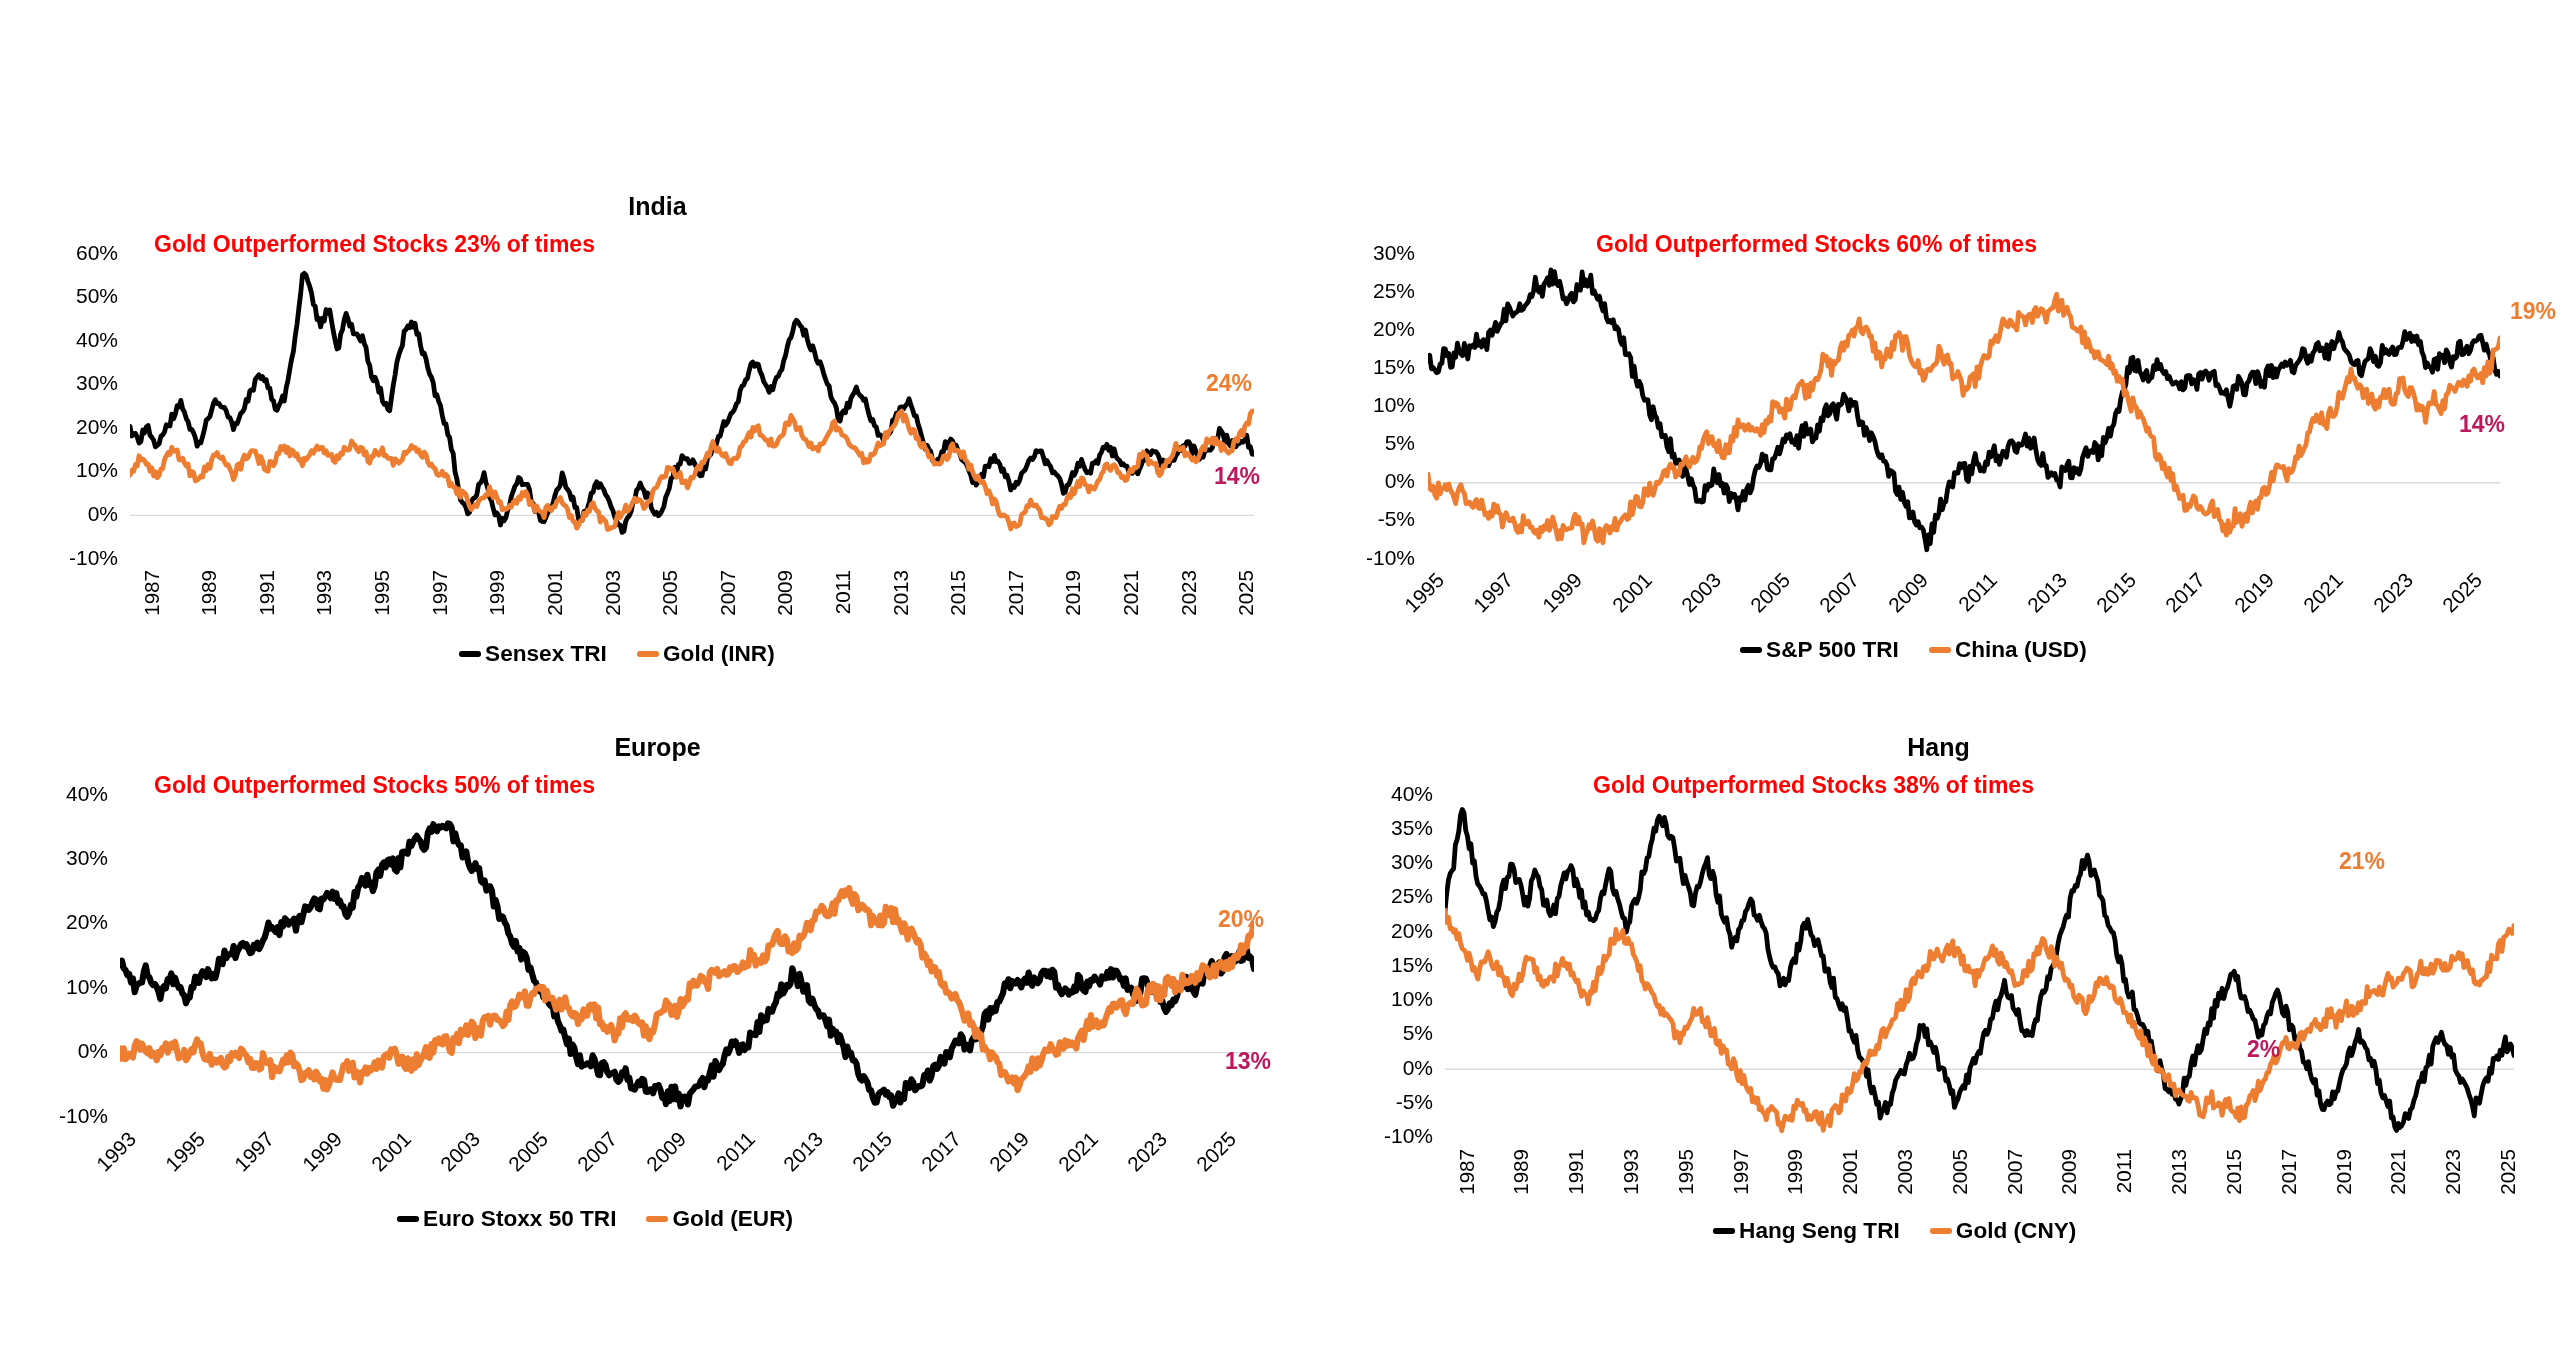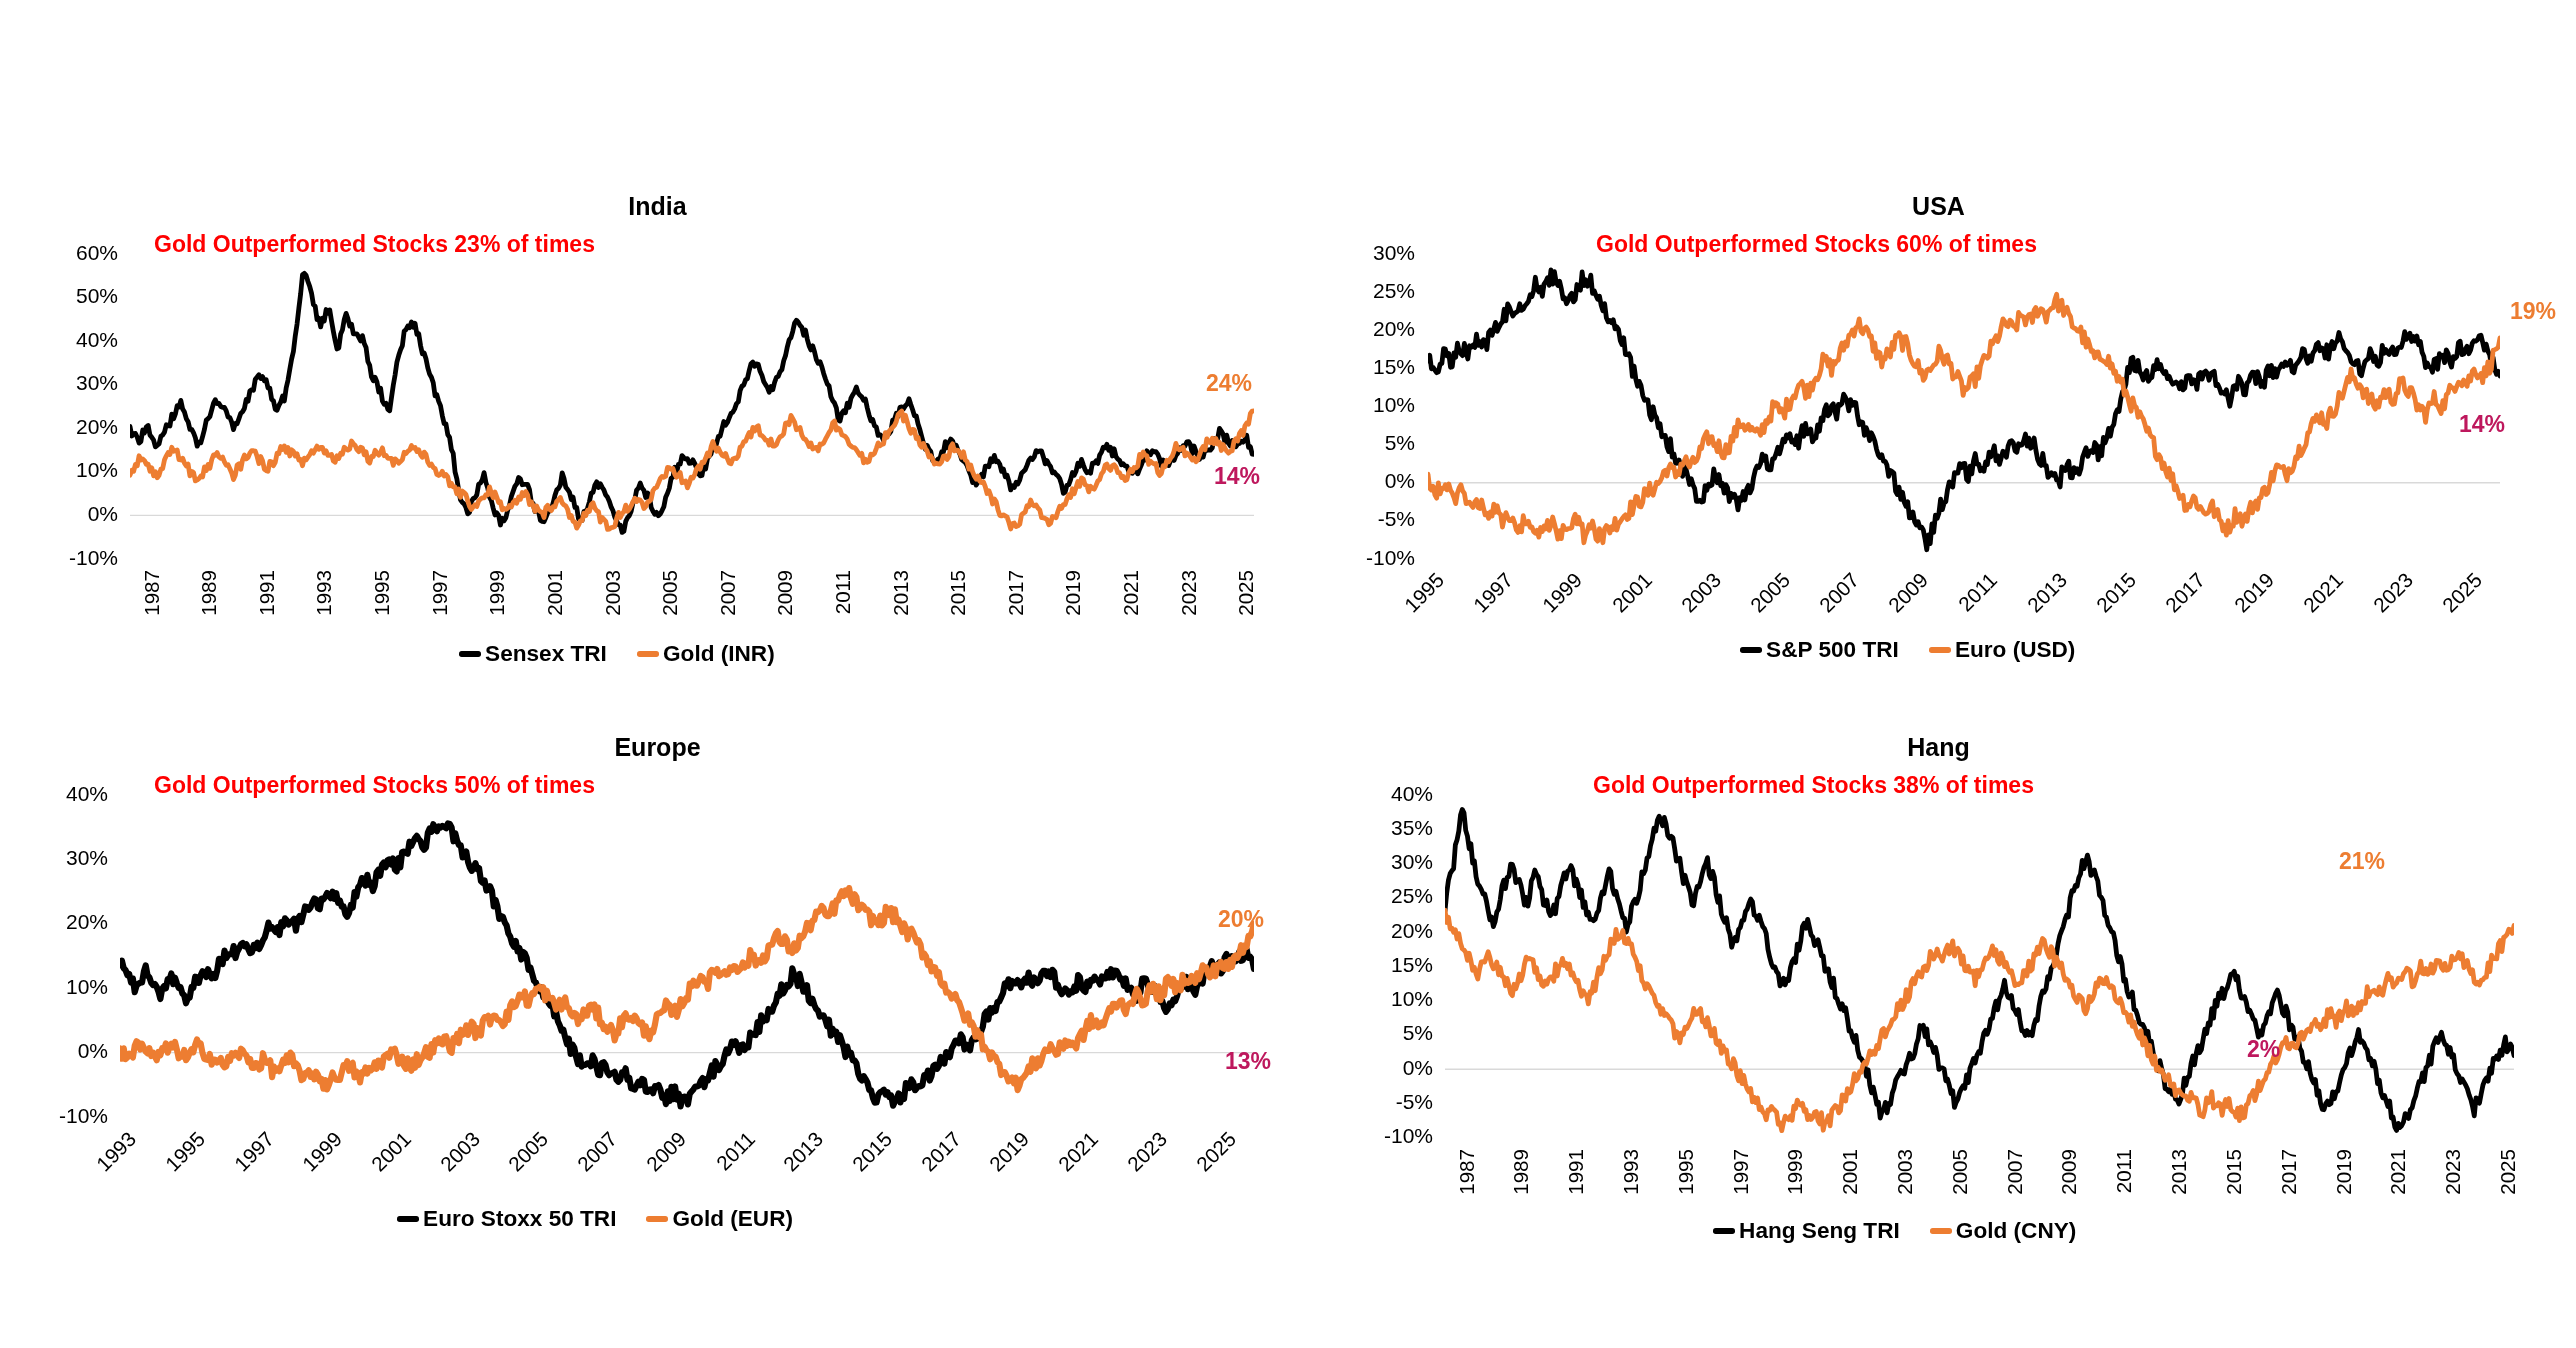--- a/index.html
+++ b/index.html
@@ -101,21 +101,20 @@
       <div class="item">
         <span class="swatch g"></span>
         <span>Gold (INR)</span>
       </div>
     </div>
     <div class="endlabel gold" style="left:1165px;top:178px;">24%</div>
     <div class="endlabel stock" style="left:1173px;top:271px;">14%</div>
   </div>
 
   <div class="panel" style="left:1322px;top:192px;width:1233px;height:507px;">
-    <div class="panel-title">USA</div>
     <div class="panel-note" style="left:274px;top:39px;">Gold Outperformed Stocks 60% of times</div>
     <div class="plot" style="left:106px;top:62px;width:1072px;height:305px;">
         <svg width="1072" height="305" viewBox="0 0 1565 445">
           <line x1="0" x2="1565" y1="333.75" y2="333.75" stroke="#D9D9D9" stroke-width="2"></line>
           <path d="M0.00 156.02 L2.53 147.75 L5.06 167.44 L7.58 165.50 L10.11 169.40 L12.64 173.14 L15.17 171.79 L17.70 160.64 L20.23 159.79 L22.75 137.91 L25.28 138.71 L27.81 148.50 L30.34 145.17 L32.87 165.23 L35.40 164.58 L37.92 144.14 L40.45 150.67 L42.98 130.12 L45.51 141.46 L48.04 145.52 L50.57 148.20 L53.09 130.51 L55.62 142.60 L58.15 153.08 L60.68 133.85 L63.21 135.98 L65.74 132.85 L68.26 136.29 L70.79 117.00 L73.32 133.18 L75.85 127.74 L78.38 135.51 L80.90 124.79 L83.43 125.99 L85.96 139.34 L88.49 114.31 L91.02 110.94 L93.55 118.66 L96.07 109.29 L98.60 99.71 L101.13 112.72 L103.66 107.00 L106.19 101.84 L108.72 98.91 L111.24 80.55 L113.77 97.42 L116.30 72.76 L118.83 77.20 L121.36 84.17 L123.89 90.43 L126.41 86.54 L128.94 84.92 L131.47 82.92 L134.00 72.53 L136.53 82.22 L139.05 80.30 L141.58 75.46 L144.11 72.49 L146.64 68.98 L149.17 59.43 L151.70 61.95 L154.22 53.41 L156.75 33.84 L159.28 50.54 L161.81 55.24 L164.34 48.21 L166.87 61.78 L169.39 43.90 L171.92 40.17 L174.45 34.53 L176.98 45.58 L179.51 23.20 L182.04 43.92 L184.56 25.71 L187.09 40.78 L189.62 45.93 L192.15 39.56 L194.68 50.67 L197.21 65.43 L199.73 64.04 L202.26 72.51 L204.79 67.52 L207.32 60.53 L209.85 57.30 L212.37 69.70 L214.90 66.69 L217.43 44.43 L219.96 51.51 L222.49 52.73 L225.02 26.12 L227.54 45.86 L230.07 37.51 L232.60 46.94 L235.13 43.44 L237.66 30.82 L240.19 57.37 L242.71 53.61 L245.24 60.41 L247.77 65.88 L250.30 61.41 L252.83 74.71 L255.36 82.91 L257.88 72.43 L260.41 93.13 L262.94 98.86 L265.47 96.91 L268.00 100.24 L270.53 96.00 L273.05 109.10 L275.58 106.18 L278.11 109.79 L280.64 126.16 L283.17 132.19 L285.69 122.20 L288.22 146.74 L290.75 146.92 L293.28 145.49 L295.81 151.06 L298.34 178.58 L300.86 163.62 L303.39 182.53 L305.92 192.85 L308.45 185.78 L310.98 191.76 L313.51 206.42 L316.03 213.40 L318.56 212.39 L321.09 212.93 L323.62 234.71 L326.15 241.88 L328.68 222.87 L331.20 235.06 L333.73 239.07 L336.26 253.46 L338.79 247.71 L341.32 266.68 L343.84 265.25 L346.37 264.63 L348.90 281.42 L351.43 288.34 L353.96 269.38 L356.49 296.20 L359.01 291.70 L361.54 305.40 L364.07 305.15 L366.60 300.61 L369.13 310.13 L371.66 324.47 L374.18 306.96 L376.71 313.97 L379.24 324.53 L381.77 336.37 L384.30 327.88 L386.83 336.63 L389.35 342.16 L391.88 361.05 L394.41 361.03 L396.94 359.39 L399.47 362.09 L402.00 361.16 L404.52 337.98 L407.05 344.75 L409.58 335.79 L412.11 338.51 L414.64 336.98 L417.16 313.62 L419.69 326.69 L422.22 333.78 L424.75 321.83 L427.28 338.15 L429.81 334.45 L432.33 349.00 L434.86 336.55 L437.39 341.43 L439.92 361.34 L442.45 349.25 L444.98 355.16 L447.50 350.64 L450.03 357.69 L452.56 373.40 L455.09 355.51 L457.62 359.56 L460.15 346.57 L462.67 358.96 L465.20 343.09 L467.73 337.55 L470.26 348.65 L472.79 342.66 L475.32 326.13 L477.84 315.19 L480.37 309.23 L482.90 311.43 L485.43 306.01 L487.96 292.04 L490.48 301.15 L493.01 294.61 L495.54 313.67 L498.07 315.01 L500.60 315.16 L503.13 299.01 L505.65 298.30 L508.18 291.21 L510.71 282.07 L513.24 291.60 L515.77 282.16 L518.30 270.32 L520.82 274.07 L523.35 263.95 L525.88 268.29 L528.41 262.08 L530.94 274.50 L533.47 271.97 L535.99 278.03 L538.52 265.24 L541.05 283.40 L543.58 263.82 L546.11 250.46 L548.63 266.01 L551.16 247.30 L553.69 262.55 L556.22 260.08 L558.75 255.41 L561.28 274.11 L563.80 269.49 L566.33 268.60 L568.86 249.39 L571.39 258.71 L573.92 239.34 L576.45 243.41 L578.97 226.78 L581.50 220.07 L584.03 236.22 L586.56 232.95 L589.09 221.47 L591.62 218.63 L594.14 230.19 L596.67 240.89 L599.20 219.43 L601.73 220.70 L604.26 218.26 L606.79 204.48 L609.31 208.92 L611.84 215.70 L614.37 228.78 L616.90 212.56 L619.43 220.92 L621.95 216.43 L624.48 216.91 L627.01 235.60 L629.54 249.11 L632.07 244.87 L634.60 245.46 L637.12 264.59 L639.65 253.35 L642.18 260.18 L644.71 272.27 L647.24 260.80 L649.77 266.09 L652.29 272.90 L654.82 285.05 L657.35 293.36 L659.88 296.99 L662.41 292.95 L664.94 302.12 L667.46 302.47 L669.99 308.03 L672.52 324.62 L675.05 315.87 L677.58 317.46 L680.11 319.57 L682.63 346.42 L685.16 351.09 L687.69 340.23 L690.22 358.16 L692.75 347.72 L695.27 362.33 L697.80 367.98 L700.33 361.58 L702.86 385.22 L705.39 384.82 L707.92 376.49 L710.44 390.79 L712.97 395.61 L715.50 390.63 L718.03 399.53 L720.56 398.56 L723.09 402.78 L725.61 415.85 L728.14 431.64 L730.67 409.94 L733.20 422.71 L735.73 393.81 L738.26 406.26 L740.78 381.22 L743.31 385.94 L745.84 378.46 L748.37 357.69 L750.90 372.93 L753.42 363.44 L755.95 361.41 L758.48 343.57 L761.01 332.52 L763.54 338.40 L766.07 340.06 L768.59 319.17 L771.12 319.54 L773.65 319.65 L776.18 305.90 L778.71 311.87 L781.24 305.89 L783.76 305.67 L786.29 328.88 L788.82 331.94 L791.35 309.64 L793.88 320.89 L796.41 301.74 L798.93 291.14 L801.46 306.68 L803.99 306.78 L806.52 316.38 L809.05 312.94 L811.58 316.97 L814.10 303.59 L816.63 307.09 L819.16 289.15 L821.69 295.75 L824.22 288.69 L826.74 279.76 L829.27 301.92 L831.80 294.39 L834.33 307.04 L836.86 297.42 L839.39 287.78 L841.91 289.24 L844.44 296.52 L846.97 279.99 L849.50 273.46 L852.03 272.36 L854.56 275.82 L857.08 287.58 L859.61 289.27 L862.14 276.95 L864.67 279.22 L867.20 278.67 L869.73 272.31 L872.25 262.74 L874.78 280.44 L877.31 268.62 L879.84 283.42 L882.37 280.54 L884.89 268.48 L887.42 286.05 L889.95 299.75 L892.48 305.99 L895.01 308.49 L897.54 290.82 L900.06 308.51 L902.59 308.78 L905.12 325.88 L907.65 323.02 L910.18 319.35 L912.71 322.99 L915.23 320.31 L917.76 330.00 L920.29 331.10 L922.82 339.94 L925.35 310.79 L927.88 314.01 L930.40 316.03 L932.93 307.37 L935.46 302.29 L937.99 326.48 L940.52 326.56 L943.05 311.70 L945.57 318.84 L948.10 313.46 L950.63 321.25 L953.16 313.42 L955.69 296.26 L958.21 289.21 L960.74 282.65 L963.27 295.40 L965.80 288.24 L968.33 286.63 L970.86 289.77 L973.38 275.11 L975.91 278.65 L978.44 300.40 L980.97 281.10 L983.50 294.42 L986.03 267.72 L988.55 275.56 L991.08 268.19 L993.61 254.38 L996.14 265.97 L998.67 252.72 L1001.20 248.76 L1003.72 233.04 L1006.25 227.25 L1008.78 229.72 L1011.31 211.95 L1013.84 200.99 L1016.37 198.33 L1018.89 189.61 L1021.42 165.34 L1023.95 173.03 L1026.48 152.26 L1029.01 150.64 L1031.53 169.83 L1034.06 170.84 L1036.59 155.08 L1039.12 171.80 L1041.65 176.00 L1044.18 183.71 L1046.70 174.35 L1049.23 169.96 L1051.76 185.71 L1054.29 181.52 L1056.82 179.98 L1059.35 162.85 L1061.87 168.42 L1064.40 154.15 L1066.93 167.41 L1069.46 161.20 L1071.99 170.47 L1074.52 174.45 L1077.04 171.54 L1079.57 181.83 L1082.10 178.47 L1084.63 185.09 L1087.16 189.88 L1089.68 188.60 L1092.21 186.83 L1094.74 188.71 L1097.27 196.59 L1099.80 186.29 L1102.33 198.29 L1104.85 195.64 L1107.38 178.03 L1109.91 177.26 L1112.44 177.58 L1114.97 189.55 L1117.50 183.48 L1120.02 184.49 L1122.55 197.52 L1125.08 175.08 L1127.61 172.75 L1130.14 182.46 L1132.67 172.60 L1135.19 170.78 L1137.72 174.07 L1140.25 184.17 L1142.78 174.60 L1145.31 172.60 L1147.84 171.22 L1150.36 192.14 L1152.89 190.17 L1155.42 195.59 L1157.95 202.99 L1160.48 201.99 L1163.00 204.22 L1165.53 197.91 L1168.06 210.09 L1170.59 222.14 L1173.12 209.49 L1175.65 192.83 L1178.17 191.89 L1180.70 197.51 L1183.23 178.35 L1185.76 183.07 L1188.29 189.23 L1190.82 205.22 L1193.34 205.46 L1195.87 188.01 L1198.40 185.36 L1200.93 176.56 L1203.46 172.44 L1205.99 172.73 L1208.51 189.12 L1211.04 171.47 L1213.57 178.94 L1216.10 193.31 L1218.63 186.04 L1221.16 194.47 L1223.68 169.54 L1226.21 163.48 L1228.74 177.58 L1231.27 162.46 L1233.80 180.23 L1236.32 167.12 L1238.85 179.50 L1241.38 169.03 L1243.91 165.09 L1246.44 160.50 L1248.97 164.02 L1251.49 157.51 L1254.02 162.37 L1256.55 160.71 L1259.08 155.11 L1261.61 171.50 L1264.14 173.24 L1266.66 162.24 L1269.19 159.04 L1271.72 155.52 L1274.25 150.94 L1276.78 137.94 L1279.31 139.05 L1281.83 152.69 L1284.36 159.41 L1286.89 148.53 L1289.42 156.41 L1291.95 144.42 L1294.47 140.90 L1297.00 131.59 L1299.53 129.31 L1302.06 141.15 L1304.59 137.08 L1307.12 138.20 L1309.64 151.70 L1312.17 132.37 L1314.70 153.41 L1317.23 136.23 L1319.76 127.69 L1322.29 138.18 L1324.81 129.62 L1327.34 126.94 L1329.87 114.46 L1332.40 123.80 L1334.93 127.84 L1337.46 137.78 L1339.98 141.03 L1342.51 143.59 L1345.04 147.85 L1347.57 157.15 L1350.10 160.15 L1352.63 161.49 L1355.15 156.10 L1357.68 155.40 L1360.21 174.73 L1362.74 177.51 L1365.27 166.42 L1367.79 157.02 L1370.32 154.34 L1372.85 152.42 L1375.38 137.90 L1377.91 144.59 L1380.44 156.76 L1382.96 149.03 L1385.49 161.90 L1388.02 163.86 L1390.55 158.24 L1393.08 133.19 L1395.61 144.92 L1398.13 139.11 L1400.66 144.03 L1403.19 146.45 L1405.72 139.72 L1408.25 135.83 L1410.78 146.76 L1413.30 146.41 L1415.83 137.20 L1418.36 135.99 L1420.89 136.36 L1423.42 126.91 L1425.95 113.27 L1428.47 124.53 L1431.00 118.90 L1433.53 115.49 L1436.06 127.62 L1438.59 120.18 L1441.11 127.10 L1443.64 119.53 L1446.17 132.45 L1448.70 127.43 L1451.23 143.39 L1453.76 149.31 L1456.28 165.73 L1458.81 158.82 L1461.34 164.50 L1463.87 165.37 L1466.40 172.54 L1468.93 153.68 L1471.45 152.51 L1473.98 168.17 L1476.51 145.48 L1479.04 149.58 L1481.57 147.79 L1484.10 158.43 L1486.62 139.79 L1489.15 144.77 L1491.68 157.91 L1494.21 164.97 L1496.74 149.58 L1499.26 152.42 L1501.79 149.70 L1504.32 129.26 L1506.85 127.22 L1509.38 146.81 L1511.91 145.95 L1514.43 138.96 L1516.96 134.59 L1519.49 145.50 L1522.02 140.45 L1524.55 130.04 L1527.08 126.52 L1529.60 127.12 L1532.13 125.19 L1534.66 119.16 L1537.19 118.36 L1539.72 128.96 L1542.25 140.27 L1544.77 131.44 L1547.30 141.72 L1549.83 146.67 L1552.36 161.30 L1554.89 150.78 L1557.42 168.72 L1559.94 175.49 L1562.47 171.03 L1565.00 178.00" fill="none" stroke="#000000" stroke-width="7" stroke-linejoin="round" stroke-linecap="round"></path>
           <path d="M0.00 321.46 L2.53 341.80 L5.06 344.46 L7.58 339.07 L10.11 351.56 L12.64 356.39 L15.17 333.88 L17.70 350.10 L20.23 342.17 L22.75 342.40 L25.28 336.71 L27.81 344.23 L30.34 335.56 L32.87 344.63 L35.40 348.85 L37.92 355.59 L40.45 364.32 L42.98 348.63 L45.51 340.96 L48.04 336.69 L50.57 345.65 L53.09 349.36 L55.62 364.22 L58.15 363.64 L60.68 362.16 L63.21 366.69 L65.74 369.72 L68.26 361.90 L70.79 358.34 L73.32 370.43 L75.85 371.33 L78.38 359.02 L80.90 370.30 L83.43 380.62 L85.96 378.29 L88.49 385.83 L91.02 376.42 L93.55 382.47 L96.07 365.11 L98.60 376.81 L101.13 367.46 L103.66 377.98 L106.19 380.21 L108.72 398.53 L111.24 386.21 L113.77 377.41 L116.30 384.13 L118.83 389.15 L121.36 389.05 L123.89 385.27 L126.41 392.42 L128.94 402.57 L131.47 406.26 L134.00 396.67 L136.53 405.56 L139.05 381.98 L141.58 393.40 L144.11 393.90 L146.64 390.10 L149.17 398.72 L151.70 398.22 L154.22 405.30 L156.75 407.46 L159.28 403.25 L161.81 413.16 L164.34 399.15 L166.87 405.19 L169.39 396.75 L171.92 401.24 L174.45 388.77 L176.98 403.21 L179.51 396.60 L182.04 383.88 L184.56 393.38 L187.09 404.00 L189.62 416.14 L192.15 403.80 L194.68 415.45 L197.21 395.92 L199.73 401.32 L202.26 402.25 L204.79 400.77 L207.32 400.57 L209.85 399.51 L212.37 386.24 L214.90 379.62 L217.43 393.96 L219.96 384.16 L222.49 394.54 L225.02 393.81 L227.54 421.37 L230.07 410.20 L232.60 404.18 L235.13 395.23 L237.66 400.07 L240.19 389.60 L242.71 400.76 L245.24 416.26 L247.77 419.01 L250.30 400.78 L252.83 409.26 L255.36 421.43 L257.88 400.99 L260.41 396.41 L262.94 398.32 L265.47 407.18 L268.00 398.06 L270.53 402.14 L273.05 385.91 L275.58 402.95 L278.11 394.14 L280.64 390.71 L283.17 386.58 L285.69 383.20 L288.22 380.77 L290.75 387.38 L293.28 385.87 L295.81 361.66 L298.34 380.25 L300.86 366.66 L303.39 353.69 L305.92 354.74 L308.45 368.16 L310.98 369.05 L313.51 362.55 L316.03 342.42 L318.56 343.62 L321.09 352.27 L323.62 334.38 L326.15 348.95 L328.68 351.97 L331.20 342.79 L333.73 333.05 L336.26 334.78 L338.79 331.83 L341.32 326.59 L343.84 317.48 L346.37 315.66 L348.90 323.88 L351.43 312.04 L353.96 306.28 L356.49 311.74 L359.01 311.17 L361.54 325.43 L364.07 317.77 L366.60 321.70 L369.13 306.78 L371.66 307.92 L374.18 302.02 L376.71 295.81 L379.24 306.37 L381.77 310.77 L384.30 302.42 L386.83 296.71 L389.35 304.22 L391.88 302.06 L394.41 296.31 L396.94 281.63 L399.47 283.69 L402.00 269.85 L404.52 263.99 L407.05 259.34 L409.58 276.86 L412.11 267.15 L414.64 266.49 L417.16 279.58 L419.69 277.42 L422.22 288.30 L424.75 272.54 L427.28 289.36 L429.81 296.99 L432.33 297.42 L434.86 278.09 L437.39 290.34 L439.92 289.79 L442.45 266.02 L444.98 272.98 L447.50 252.97 L450.03 265.79 L452.56 242.06 L455.09 252.24 L457.62 251.99 L460.15 249.03 L462.67 257.09 L465.20 254.61 L467.73 248.65 L470.26 257.19 L472.79 252.74 L475.32 256.99 L477.84 258.51 L480.37 254.98 L482.90 257.78 L485.43 264.49 L487.96 248.98 L490.48 260.72 L493.01 243.24 L495.54 247.27 L498.07 237.90 L500.60 243.77 L503.13 215.34 L505.65 222.24 L508.18 217.20 L510.71 219.09 L513.24 230.64 L515.77 225.71 L518.30 230.37 L520.82 239.52 L523.35 211.82 L525.88 227.18 L528.41 226.39 L530.94 212.23 L533.47 207.35 L535.99 209.73 L538.52 198.37 L541.05 191.18 L543.58 188.99 L546.11 185.76 L548.63 194.64 L551.16 210.50 L553.69 191.47 L556.22 208.05 L558.75 188.53 L561.28 198.51 L563.80 185.31 L566.33 181.17 L568.86 183.35 L571.39 176.99 L573.92 167.44 L576.45 146.14 L578.97 154.65 L581.50 149.27 L584.03 163.55 L586.56 154.16 L589.09 177.05 L591.62 156.53 L594.14 160.35 L596.67 155.87 L599.20 154.61 L601.73 137.48 L604.26 129.82 L606.79 140.42 L609.31 128.39 L611.84 134.35 L614.37 118.26 L616.90 117.12 L619.43 110.91 L621.95 119.73 L624.48 107.53 L627.01 105.85 L629.54 94.54 L632.07 112.72 L634.60 116.22 L637.12 108.69 L639.65 106.48 L642.18 110.36 L644.71 120.18 L647.24 119.58 L649.77 141.92 L652.29 129.62 L654.82 152.38 L657.35 142.73 L659.88 144.21 L662.41 164.87 L664.94 151.37 L667.46 152.97 L669.99 138.52 L672.52 143.28 L675.05 150.18 L677.58 129.06 L680.11 139.15 L682.63 118.64 L685.16 120.06 L687.69 114.71 L690.22 119.89 L692.75 140.70 L695.27 120.77 L697.80 120.36 L700.33 130.64 L702.86 147.28 L705.39 155.26 L707.92 160.16 L710.44 163.84 L712.97 164.60 L715.50 155.26 L718.03 173.82 L720.56 169.44 L723.09 184.29 L725.61 180.59 L728.14 169.30 L730.67 167.82 L733.20 170.04 L735.73 165.87 L738.26 161.89 L740.78 160.83 L743.31 156.52 L745.84 134.47 L748.37 140.74 L750.90 153.17 L753.42 160.90 L755.95 148.95 L758.48 147.47 L761.01 160.54 L763.54 159.72 L766.07 182.43 L768.59 179.46 L771.12 179.28 L773.65 171.35 L776.18 178.44 L778.71 185.14 L781.24 206.28 L783.76 194.77 L786.29 197.59 L788.82 194.89 L791.35 179.56 L793.88 177.81 L796.41 174.81 L798.93 193.49 L801.46 164.57 L803.99 181.29 L806.52 162.88 L809.05 155.02 L811.58 147.83 L814.10 148.99 L816.63 152.00 L819.16 148.96 L821.69 127.05 L824.22 130.81 L826.74 124.31 L829.27 119.17 L831.80 127.83 L834.33 119.55 L836.86 105.78 L839.39 94.59 L841.91 98.33 L844.44 104.48 L846.97 105.91 L849.50 96.34 L852.03 98.55 L854.56 105.08 L857.08 106.36 L859.61 110.84 L862.14 85.25 L864.67 89.38 L867.20 90.34 L869.73 91.86 L872.25 103.38 L874.78 91.94 L877.31 88.23 L879.84 87.56 L882.37 99.82 L884.89 81.69 L887.42 77.83 L889.95 90.69 L892.48 85.20 L895.01 79.67 L897.54 81.39 L900.06 88.40 L902.59 99.26 L905.12 84.23 L907.65 81.77 L910.18 78.99 L912.71 78.27 L915.23 66.27 L917.76 58.51 L920.29 83.10 L922.82 69.12 L925.35 67.47 L927.88 89.61 L930.40 80.64 L932.93 77.73 L935.46 86.79 L937.99 91.07 L940.52 106.11 L943.05 107.89 L945.57 109.06 L948.10 112.17 L950.63 112.82 L953.16 106.46 L955.69 129.70 L958.21 113.68 L960.74 135.97 L963.27 123.96 L965.80 132.35 L968.33 142.06 L970.86 140.92 L973.38 151.55 L975.91 143.07 L978.44 142.85 L980.97 153.62 L983.50 154.68 L986.03 156.31 L988.55 158.01 L991.08 161.23 L993.61 149.10 L996.14 166.47 L998.67 160.24 L1001.20 173.96 L1003.72 171.16 L1006.25 185.63 L1008.78 178.57 L1011.31 186.87 L1013.84 182.57 L1016.37 205.86 L1018.89 199.76 L1021.42 208.46 L1023.95 219.70 L1026.48 229.43 L1029.01 209.96 L1031.53 221.09 L1034.06 223.76 L1036.59 238.23 L1039.12 230.09 L1041.65 236.61 L1044.18 240.38 L1046.70 248.83 L1049.23 258.66 L1051.76 254.07 L1054.29 264.02 L1056.82 266.70 L1059.35 268.04 L1061.87 295.23 L1064.40 300.14 L1066.93 292.73 L1069.46 296.94 L1071.99 313.20 L1074.52 304.91 L1077.04 317.68 L1079.57 325.37 L1082.10 312.48 L1084.63 330.52 L1087.16 320.62 L1089.68 344.11 L1092.21 338.15 L1094.74 346.26 L1097.27 356.75 L1099.80 355.44 L1102.33 352.05 L1104.85 374.30 L1107.38 373.91 L1109.91 365.38 L1112.44 368.81 L1114.97 360.25 L1117.50 353.25 L1120.02 355.69 L1122.55 369.80 L1125.08 372.47 L1127.61 368.51 L1130.14 373.08 L1132.67 377.62 L1135.19 379.67 L1137.72 378.42 L1140.25 375.51 L1142.78 365.62 L1145.31 360.36 L1147.84 383.41 L1150.36 376.97 L1152.89 373.03 L1155.42 387.94 L1157.95 389.80 L1160.48 403.95 L1163.00 395.59 L1165.53 410.39 L1168.06 389.24 L1170.59 406.05 L1173.12 396.23 L1175.65 397.17 L1178.17 371.49 L1180.70 391.59 L1183.23 386.04 L1185.76 379.21 L1188.29 397.38 L1190.82 386.32 L1193.34 379.41 L1195.87 390.28 L1198.40 372.30 L1200.93 362.38 L1203.46 377.80 L1205.99 365.99 L1208.51 360.46 L1211.04 372.61 L1213.57 355.90 L1216.10 355.40 L1218.63 342.20 L1221.16 340.44 L1223.68 350.92 L1226.21 348.46 L1228.74 336.25 L1231.27 318.81 L1233.80 331.10 L1236.32 316.50 L1238.85 307.85 L1241.38 308.41 L1243.91 311.21 L1246.44 311.23 L1248.97 309.96 L1251.49 321.68 L1254.02 330.85 L1256.55 313.33 L1259.08 319.23 L1261.61 317.30 L1264.14 310.31 L1266.66 296.23 L1269.19 298.26 L1271.72 280.26 L1274.25 294.28 L1276.78 289.31 L1279.31 283.28 L1281.83 278.11 L1284.36 260.94 L1286.89 259.91 L1289.42 247.40 L1291.95 239.80 L1294.47 244.19 L1297.00 234.82 L1299.53 241.21 L1302.06 246.40 L1304.59 231.69 L1307.12 248.45 L1309.64 247.48 L1312.17 254.69 L1314.70 232.49 L1317.23 224.84 L1319.76 236.60 L1322.29 237.02 L1324.81 233.58 L1327.34 221.93 L1329.87 201.98 L1332.40 208.05 L1334.93 210.41 L1337.46 200.01 L1339.98 189.84 L1342.51 179.92 L1345.04 186.50 L1347.57 167.78 L1350.10 182.27 L1352.63 180.75 L1355.15 190.09 L1357.68 195.75 L1360.21 190.68 L1362.74 194.33 L1365.27 209.83 L1367.79 198.54 L1370.32 197.38 L1372.85 218.17 L1375.38 212.58 L1377.91 204.25 L1380.44 221.59 L1382.96 226.50 L1385.49 214.18 L1388.02 223.36 L1390.55 208.94 L1393.08 209.60 L1395.61 197.89 L1398.13 209.62 L1400.66 199.94 L1403.19 197.35 L1405.72 216.41 L1408.25 219.47 L1410.78 218.87 L1413.30 203.57 L1415.83 202.85 L1418.36 182.02 L1420.89 182.03 L1423.42 181.02 L1425.95 198.56 L1428.47 204.24 L1431.00 207.80 L1433.53 195.02 L1436.06 194.99 L1438.59 202.65 L1441.11 212.33 L1443.64 227.64 L1446.17 219.91 L1448.70 227.54 L1451.23 222.31 L1453.76 226.18 L1456.28 245.57 L1458.81 227.27 L1461.34 217.17 L1463.87 218.26 L1466.40 217.61 L1468.93 200.64 L1471.45 219.40 L1473.98 221.38 L1476.51 227.19 L1479.04 232.76 L1481.57 213.85 L1484.10 225.91 L1486.62 205.01 L1489.15 202.80 L1491.68 191.54 L1494.21 194.72 L1496.74 195.49 L1499.26 200.49 L1501.79 193.44 L1504.32 187.13 L1506.85 188.15 L1509.38 192.03 L1511.91 183.79 L1514.43 189.16 L1516.96 193.00 L1519.49 177.83 L1522.02 185.22 L1524.55 170.78 L1527.08 167.85 L1529.60 175.64 L1532.13 180.75 L1534.66 177.99 L1537.19 174.30 L1539.72 187.75 L1542.25 165.81 L1544.77 177.82 L1547.30 157.23 L1549.83 173.93 L1552.36 168.52 L1554.89 140.33 L1557.42 139.55 L1559.94 138.43 L1562.47 135.76 L1565.00 122.38" fill="none" stroke="#ED7D31" stroke-width="7" stroke-linejoin="round" stroke-linecap="round"></path>
           <g></g>
         </svg>
         <div class="ytick" style="font-size: 21px; right: 1085px; top: -12.3px; width: 110px;">30%</div>
         <div class="ytick" style="font-size: 21px; right: 1085px; top: 26px; width: 110px;">25%</div>
@@ -143,21 +142,21 @@
         <div class="xtick rot45" style="font-size: 20.6px; left: 973px; top: 314px; transform-origin: left top; transform: rotate(-45deg) translate(-100%, 0px);">2023</div>
         <div class="xtick rot45" style="font-size: 20.6px; left: 1042px; top: 314px; transform-origin: left top; transform: rotate(-45deg) translate(-100%, 0px);">2025</div>
       </div>
     <div class="legend" style="left:418px;top:445px;">
       <div class="item">
         <span class="swatch k"></span>
         <span>S&amp;P 500 TRI</span>
       </div>
       <div class="item">
         <span class="swatch g"></span>
-        <span>Euro (USD)</span>
+        <span>China (USD)</span>
       </div>
     </div>
     <div class="endlabel gold" style="left:1188px;top:106px;">19%</div>
     <div class="endlabel stock" style="left:1137px;top:219px;">14%</div>
   </div>
 
   <div class="panel" style="left:41px;top:733px;width:1233px;height:521px;">
     <div class="panel-title">Europe</div>
     <div class="panel-note" style="left:113px;top:39px;">Gold Outperformed Stocks 50% of times</div>
     <div class="plot" style="left:79px;top:62px;width:1134px;height:322px;">

